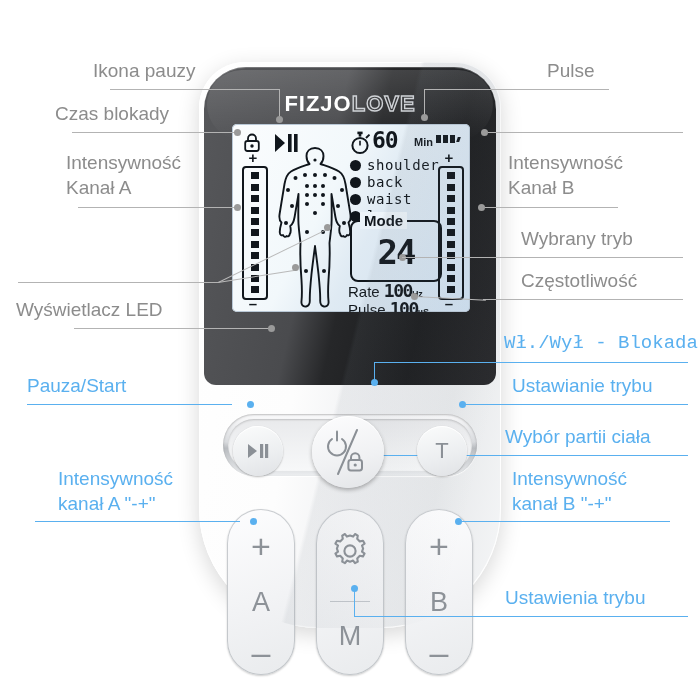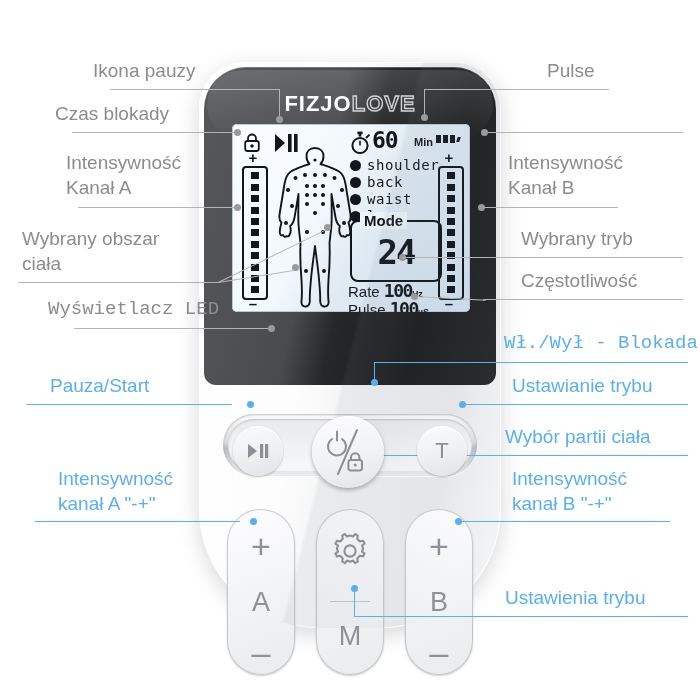--- a/index.html
+++ b/index.html
@@ -386,29 +386,27 @@
 
   <div class="ann" style="left:55px;top:101px;">Czas blokady</div>
   <div class="lead" style="left:72px;top:132px;width:166px;"></div>
   <div class="dot" style="left:234px;top:129px;"></div>
 
   <div class="ann" style="left:66px;top:150px;"><span>Intensywność</span>
 <span>Kanał A</span></div>
   <div class="lead" style="left:78px;top:207px;width:160px;"></div>
   <div class="dot" style="left:234px;top:204px;"></div>
 
-  <div class="ann" style="left:22px;top:226px;"><span>Wybrany obszar</span>
-<span>ciała</span></div>
   <div class="lead" style="left:18px;top:282px;width:200px;"></div>
   <div class="diag" style="left:218px;top:282px;width:120px;transform:rotate(-26deg);"></div>
   <div class="dot" style="left:324px;top:224px;"></div>
   <div class="diag" style="left:218px;top:282px;width:80px;transform:rotate(-9deg);"></div>
   <div class="dot" style="left:292px;top:264px;"></div>
 
-  <div class="ann" style="left:48px;top:297px;font-family:Liberation Mono, monospace;">Wyświetlacz LED</div>
+  <div class="ann" style="left:16px;top:297px;">Wyświetlacz LED</div>
   <div class="lead" style="left:74px;top:328px;width:198px;"></div>
   <div class="dot" style="left:268px;top:325px;"></div>
 
   <div class="ann" style="left:547px;top:58px;">Pulse</div>
   <div class="lead" style="left:424px;top:89px;width:185px;"></div>
   <div class="leadv" style="left:424px;top:89px;height:28px;border-left:1.4px solid #b3b3b3;"></div>
   <div class="dot" style="left:421px;top:114px;"></div>
 
   <div class="lead" style="left:488px;top:132px;width:195px;"></div>
   <div class="dot" style="left:481px;top:129px;"></div>
@@ -421,21 +419,21 @@
   <div class="ann" style="left:521px;top:226px;">Wybrany tryb</div>
   <div class="lead" style="left:483px;top:257px;width:200px;"></div>
   <div class="dot" style="left:399px;top:254px;"></div>
   <div class="lead" style="left:402px;top:257px;width:82px;"></div>
 
   <div class="ann" style="left:521px;top:268px;">Częstotliwość</div>
   <div class="lead" style="left:483px;top:299px;width:200px;"></div>
   <div class="diag" style="left:414px;top:296px;width:72px;transform:rotate(3deg);"></div>
   <div class="dot" style="left:411px;top:293px;"></div>
 
-  <div class="ann blue" style="left:27px;top:373px;margin-left:23px;">Pauza/Start</div>
+  <div class="ann blue" style="left:27px;top:373px;">Pauza/Start</div>
   <div class="lead blue" style="left:27px;top:404px;width:205px;"></div>
   <div class="dot blue" style="left:247px;top:401px;"></div>
 
   <div class="ann blue" style="left:58px;top:466px;"><span>Intensywność</span>
 <span>kanał A "-+"</span></div>
   <div class="lead blue" style="left:35px;top:521px;width:205px;"></div>
   <div class="dot blue" style="left:250px;top:518px;"></div>
 
   <div class="ann blue" style="left:504px;top:331px;font-family:Liberation Mono, monospace;">Wł./Wył - Blokada</div>
   <div class="lead blue" style="left:473px;top:362px;width:215px;"></div>

